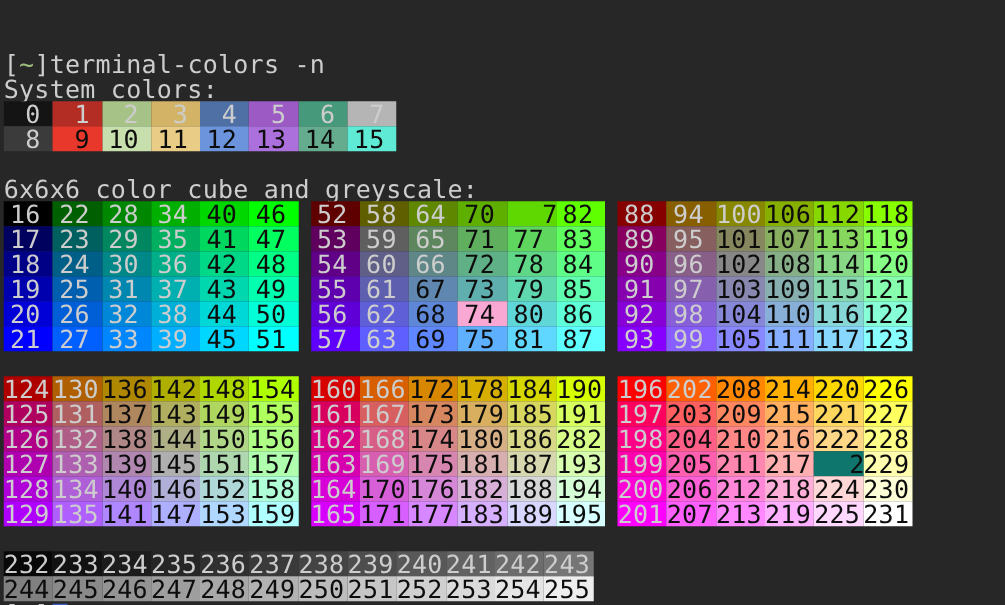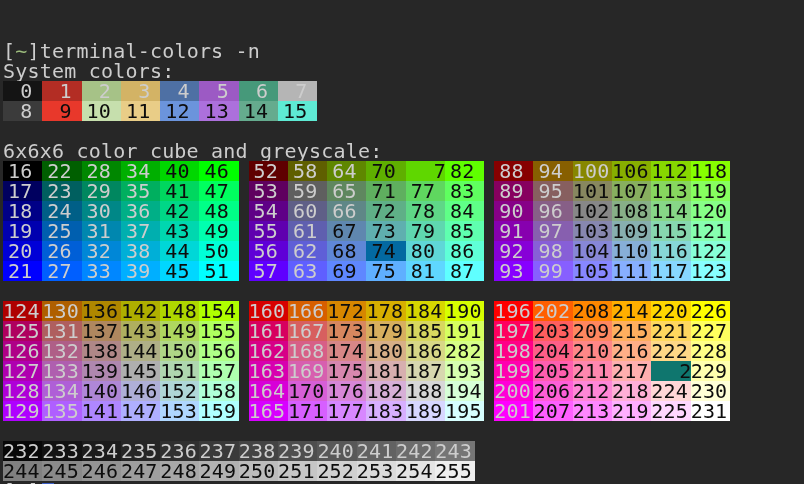--- a/index.html
+++ b/index.html
@@ -158,21 +158,21 @@
           <div class="cell" style="background: rgb(95, 95, 175); color: rgb(205, 205, 205);">61</div>
           <div class="cell" style="background: rgb(95, 135, 175); color: rgb(13, 13, 13);">67</div>
           <div class="cell" style="background: rgb(95, 175, 175); color: rgb(13, 13, 13);">73</div>
           <div class="cell" style="background: rgb(95, 215, 175); color: rgb(13, 13, 13);">79</div>
           <div class="cell" style="background: rgb(95, 255, 175); color: rgb(13, 13, 13);">85</div>
         </div>
         <div class="row">
           <div class="cell" style="background: rgb(95, 0, 215); color: rgb(205, 205, 205);">56</div>
           <div class="cell" style="background: rgb(95, 95, 215); color: rgb(205, 205, 205);">62</div>
           <div class="cell" style="background: rgb(95, 135, 215); color: rgb(13, 13, 13);">68</div>
-          <div class="cell" style="background: #0369a1; color: rgb(13, 13, 13);">74</div>
+          <div class="cell" style="background: #f9a8d4; color: rgb(13, 13, 13);">74</div>
           <div class="cell" style="background: rgb(95, 215, 215); color: rgb(13, 13, 13);">80</div>
           <div class="cell" style="background: rgb(95, 255, 215); color: rgb(13, 13, 13);">86</div>
         </div>
         <div class="row">
           <div class="cell" style="background: rgb(95, 0, 255); color: rgb(205, 205, 205);">57</div>
           <div class="cell" style="background: rgb(95, 95, 255); color: rgb(205, 205, 205);">63</div>
           <div class="cell" style="background: rgb(95, 135, 255); color: rgb(13, 13, 13);">69</div>
           <div class="cell" style="background: rgb(95, 175, 255); color: rgb(13, 13, 13);">75</div>
           <div class="cell" style="background: rgb(95, 215, 255); color: rgb(13, 13, 13);">81</div>
           <div class="cell" style="background: rgb(95, 255, 255); color: rgb(13, 13, 13);">87</div>

